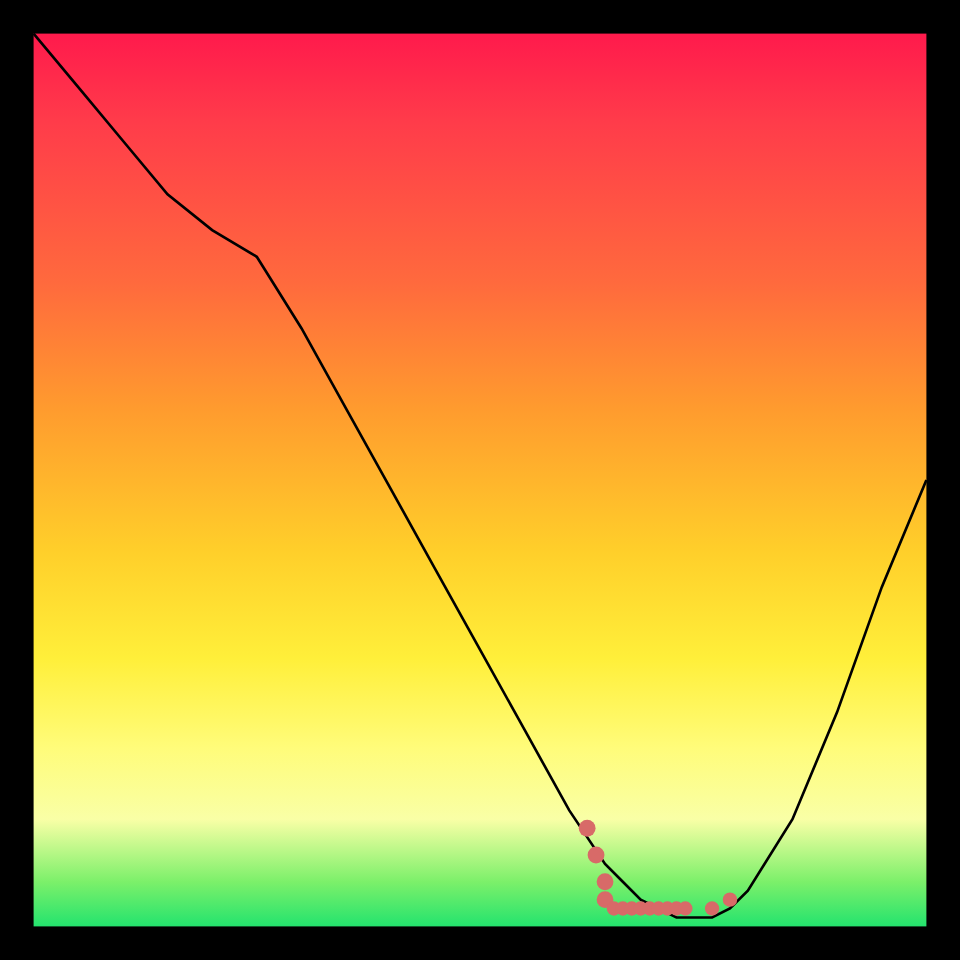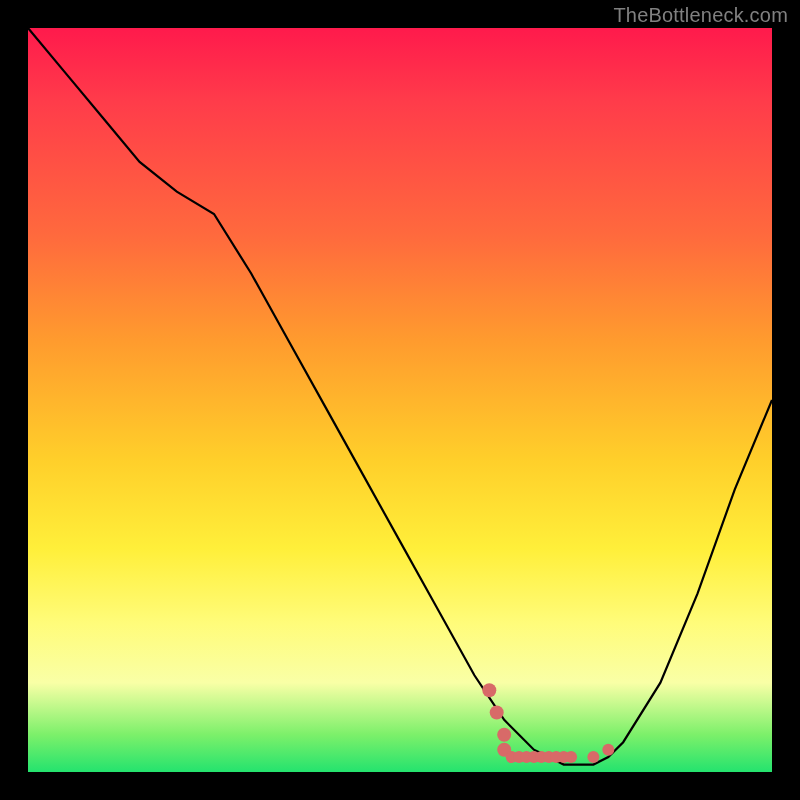--- a/index.html
+++ b/index.html
@@ -54,21 +54,20 @@
     top: 0;
     width: 744px;
     height: 744px;
     overflow: visible;
   }
 </style>
 </head>
 <body>
 
 <div class="frame">
-  <div class="watermark">TheBottleneck.com</div>
 
   <div class="plot">
     <svg class="curve" viewBox="0 0 744 744" preserveAspectRatio="none">
       <path fill="none" stroke="#000000" stroke-width="2.2" d="M0.0 0.0 L37.2 44.6 L74.4 89.3 L111.6 133.9 L148.8 163.7 L186.0 186.0 L223.2 245.5 L260.4 312.5 L297.6 379.4 L334.8 446.4 L372.0 513.4 L409.2 580.3 L446.4 647.3 L461.3 669.6 L476.2 691.9 L491.0 706.8 L505.9 721.7 L520.8 729.1 L535.7 736.6 L550.6 736.6 L565.4 736.6 L580.3 729.1 L595.2 714.2 L632.4 654.7 L669.6 565.4 L706.8 461.3 L744.0 372.0"></path>
       <g>
           <circle cx="461.3" cy="662.2" r="7" fill="#d86a68"></circle>
           <circle cx="468.7" cy="684.5" r="7" fill="#d86a68"></circle>
           <circle cx="476.2" cy="706.8" r="7" fill="#d86a68"></circle>
           <circle cx="476.2" cy="721.7" r="7" fill="#d86a68"></circle>
           <circle cx="483.6" cy="729.1" r="6" fill="#d86a68"></circle>

